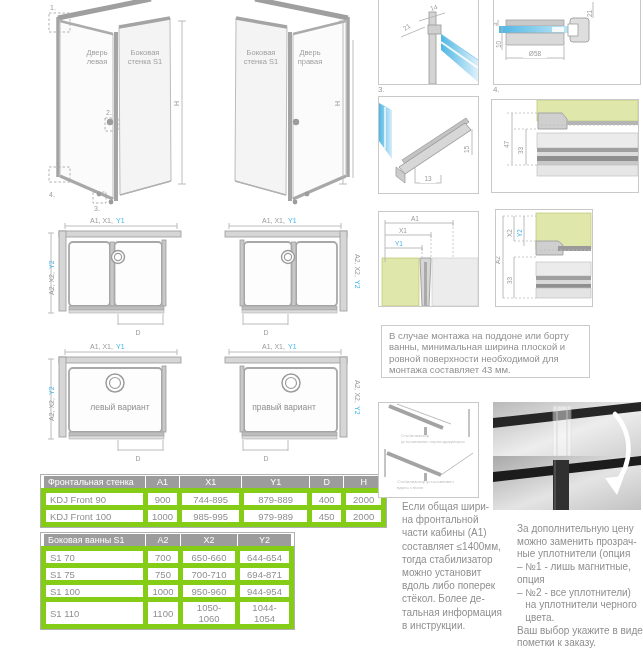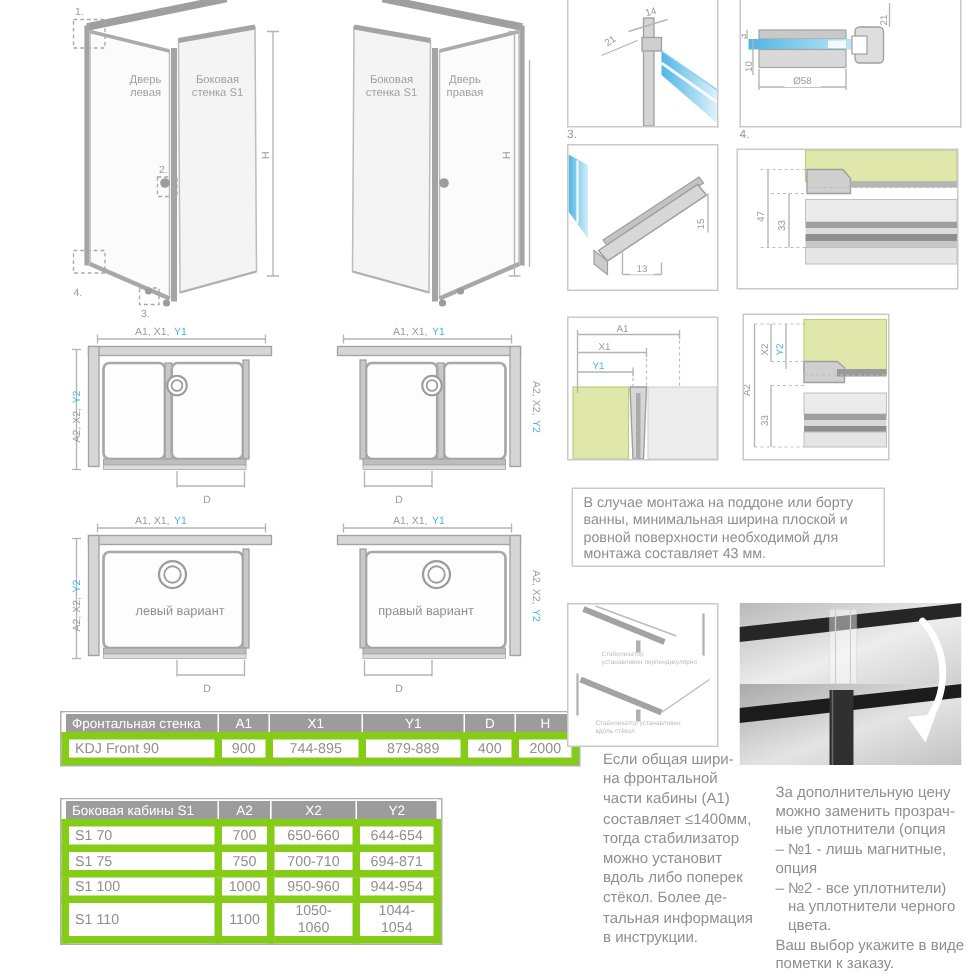--- a/index.html
+++ b/index.html
@@ -197,29 +197,37 @@
         <th class="c" style="width:31px">H</th>
       </tr>
       <tr>
         <td>KDJ Front 90</td>
             <td class="c">900</td>
             <td class="c">744-895</td>
             <td class="c">879-889</td>
             <td class="c">400</td>
             <td class="c">2000</td>
       </tr>
+      <tr>
+        <td>KDJ Front 100</td>
+            <td class="c">1000</td>
+            <td class="c">985-995</td>
+            <td class="c">979-989</td>
+            <td class="c">450</td>
+            <td class="c">2000</td>
+      </tr>
     </tbody>
       </table>
   </div>
 
   <div class="tblwrap" style="left:40px;top:532px">
     <table class="dt">
       <tbody>
           <tr>
-        <th style="width:93px">Боковая кабины S1</th>
+        <th style="width:93px">Боковая ванны S1</th>
         <th class="c" style="width:26px">A2</th>
         <th class="c" style="width:48px">X2</th>
         <th class="c" style="width:45px">Y2</th>
       </tr>
       <tr>
             <td>S1 70</td>
             <td class="c">700</td>
             <td class="c">650-660</td>
             <td class="c">644-654</td>
           </tr>

